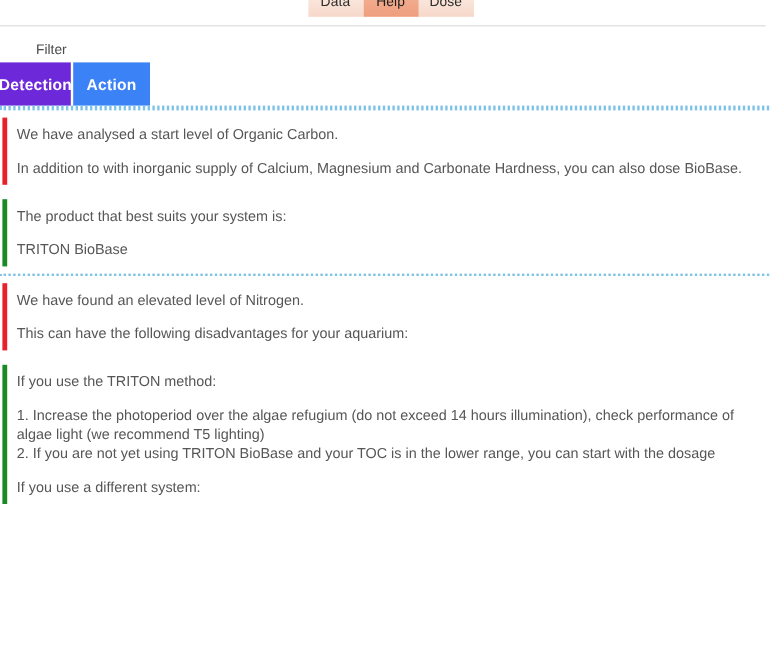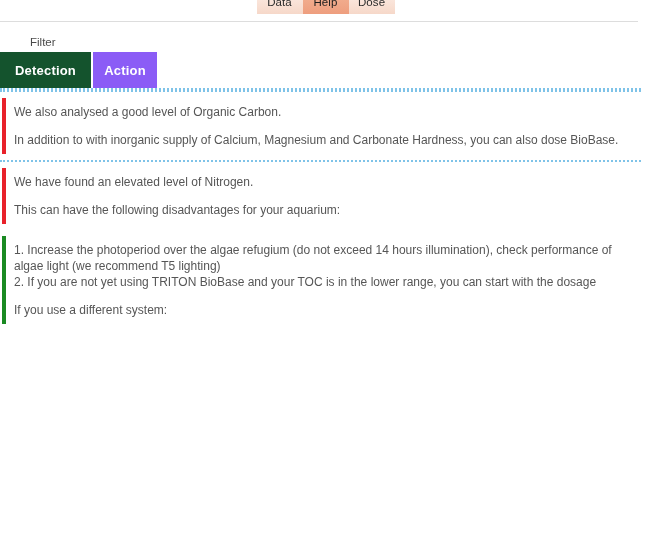--- a/index.html
+++ b/index.html
@@ -48,22 +48,22 @@
     position: absolute; top: 52px; left: 0;
     display: flex;
   }
   .filter-btn {
     height: 36px;
     display: flex; align-items: center; justify-content: center;
     font-size: 13px; font-weight: bold; color: #ffffff;
     cursor: pointer; user-select: none;
     letter-spacing: .2px;
   }
-  .filter-btn.detection { width: 91px; background: #14532d; }
-  .filter-btn.action    { width: 64px; background: #8b5cf6; margin-left: 2px; }
+  .filter-btn.detection { width: 59px; background: #6d28d9; }
+  .filter-btn.action    { width: 64px; background: #3b82f6; margin-left: 2px; }
 
   
   .list {
     position: absolute; top: 88px; left: 0;
     width: 641px;
   }
   .dotted-sep {
     height: 0; width: 641px;
     border-top: 2px dotted #7fc3e8;
   }
@@ -110,31 +110,36 @@
   <div class="filter-row">
     <div class="filter-btn detection">Detection</div>
     <div class="filter-btn action">Action</div>
   </div>
 
   <div class="list" id="list">
       <div class="dotted-sep"></div>
       <div class="dotted-sep"></div>
       <div class="group">
         <div class="block detection">
-          <div class="line">We also analysed a good level of Organic Carbon.</div>
+          <div class="line">We have analysed a start level of Organic Carbon.</div>
           <div class="line">In addition to with inorganic supply of Calcium, Magnesium and Carbonate Hardness, you can also dose BioBase.</div>
+        </div>
+        <div class="block action">
+          <div class="line">The product that best suits your system is:</div>
+          <div class="line">TRITON BioBase</div>
         </div>
       </div>
       <div class="dotted-sep"></div>
       <div class="group">
         <div class="block detection">
           <div class="line">We have found an elevated level of Nitrogen.</div>
           <div class="line">This can have the following disadvantages for your aquarium:</div>
         </div>
         <div class="block action">
+          <div class="line">If you use the TRITON method:</div>
           <div class="line">1. Increase the photoperiod over the algae refugium (do not exceed 14 hours illumination), check performance of algae light (we recommend T5 lighting)
 2. If you are not yet using TRITON BioBase and your TOC is in the lower range, you can start with the dosage</div>
           <div class="line">If you use a different system:</div>
         </div>
       </div>
     </div>
 
 </div>
 
 </body></html>

